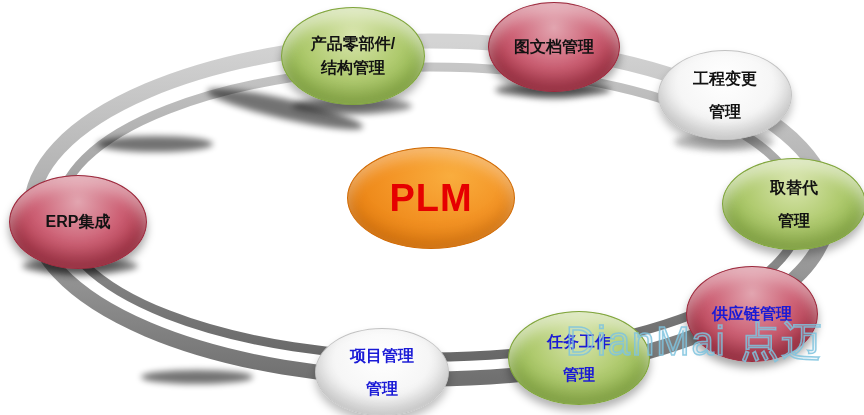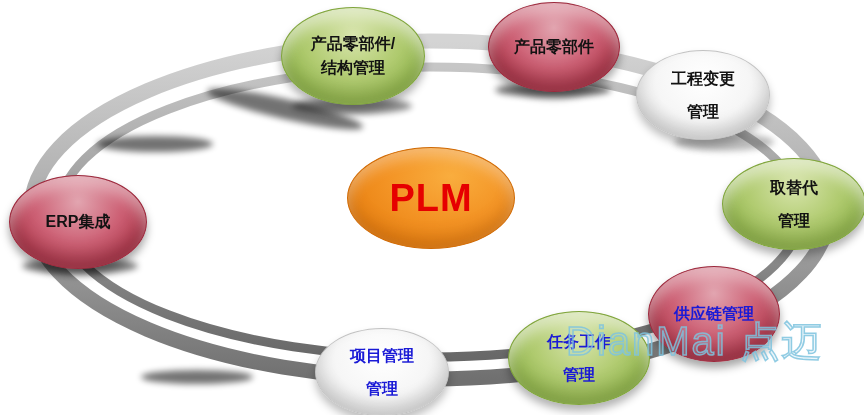--- a/index.html
+++ b/index.html
@@ -70,23 +70,23 @@
     font-size: 38px;
     font-weight: 700;
     color: #e60000;
     letter-spacing: 1px;
   }
 
   
   .n-ecad      { left:  84px; top:  54px; width: 136px; height:  94px; }
   .n-product   { left: 281px; top:   7px; width: 142px; height:  96px; gap: 8px; }
   .n-doc       { left: 488px; top:   2px; width: 130px; height:  88px; }
-  .n-change    { left: 636px; top:  50px; width: 132px; height:  88px; text-align: center; }
+  .n-change    { left: 658px; top:  50px; width: 132px; height:  88px; text-align: center; }
   .n-subst     { left: 722px; top: 158px; width: 142px; height:  90px; }
-  .n-supply    { left: 648px; top: 266px; width: 130px; height:  94px; }
+  .n-supply    { left: 686px; top: 266px; width: 130px; height:  94px; }
   .n-task      { left: 508px; top: 311px; width: 140px; height:  92px; }
   .n-projwork  { left: 315px; top: 328px; width: 132px; height:  86px; }
   .n-project   { left: 128px; top: 284px; width: 138px; height:  88px; }
   .n-erp       { left:   9px; top: 175px; width: 136px; height:  92px; }
   .n-plm       { left: 347px; top: 147px; width: 166px; height: 100px; z-index: 3; }
 
   .watermark {
     position: absolute;
     left: 566px; top: 314px;
     z-index: 5;
@@ -133,21 +133,21 @@
     <ellipse cx="197" cy="377" rx="56" ry="7" fill="#000" opacity="0.55" filter="url(#blurf)"></ellipse>
   </svg>
 
 
   <div class="node green n-product">
     <span>产品零部件/</span>
     <span>结构管理</span>
   </div>
 
   <div class="node red n-doc">
-    <span>产品零部件</span>
+    <span>图文档管理</span>
 
   </div>
 
   <div class="node white n-change">
     <span>工程变更</span>
     <span>管理</span>
   </div>
 
   <div class="node green n-subst">
     <span>取替代</span>

